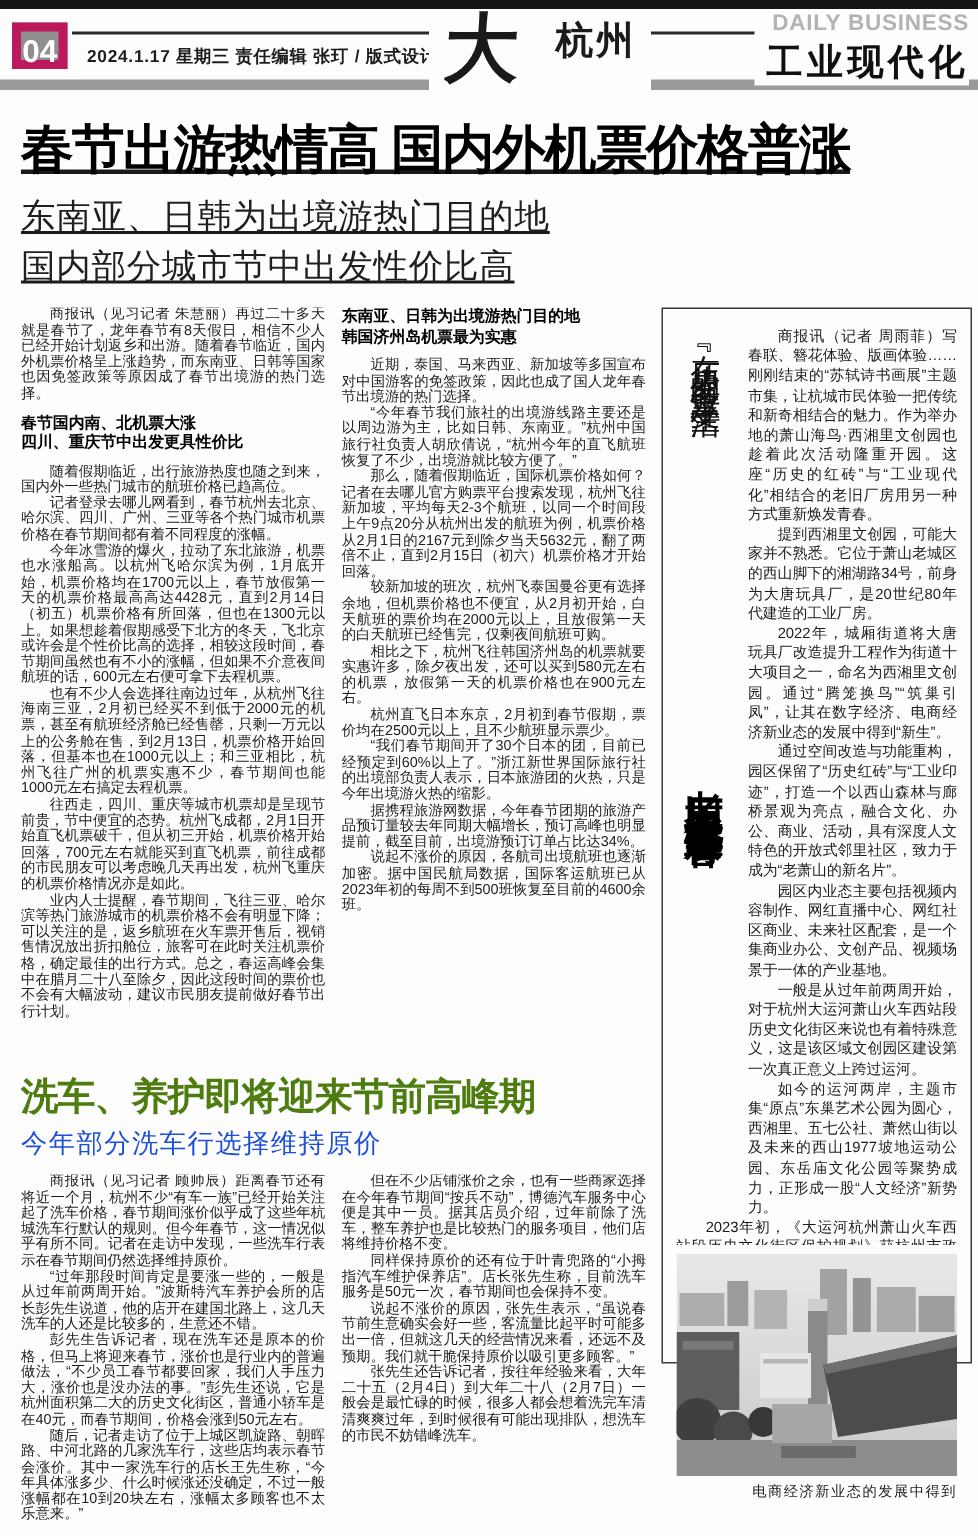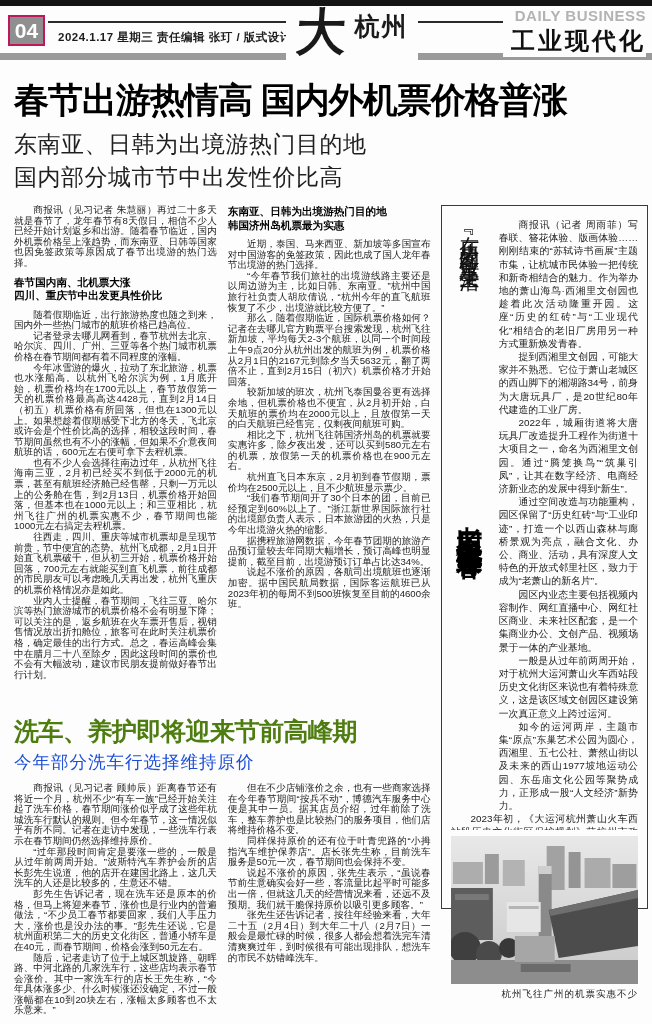--- a/index.html
+++ b/index.html
@@ -6,32 +6,32 @@
   html,body { background:#e9e9e9; }
   body { width:652px; height:1024px; margin:0 auto; font-family:"Liberation Sans", sans-serif; }
   .page { position:relative; width:652px; height:1024px; background:#fdfdfd; overflow:hidden; color:#1a1a1a; }
 
   
   .topbar { height:6px; background:#141414; }
   .header { position:relative; height:56px; }
   .hline { position:absolute; top:15px; left:48px; width:508px; border-top:2px solid #2a2a2a; }
   .grayrule { position:absolute; bottom:2px; left:0; width:652px; height:7px; background:#9a9a9a; }
   .pagebadge { position:absolute; left:8px; top:9px; width:37px; height:31px; background:#8f8f8f;
-               border:2px solid #be185d; color:#fff; font-size:21px; font-weight:bold;
+               border:6px solid #be185d; color:#fff; font-size:21px; font-weight:bold;
                text-align:center; line-height:27px; }
   .dateline { position:absolute; left:58px; top:24px; font-size:11.5px; font-weight:bold; color:#1c1c1c; letter-spacing:0.5px; }
   .masthead { position:absolute; left:286px; top:0; z-index:3; background:#fdfdfd; padding:0 10px 2px 10px; height:56px; }
   .mast-da { font-family:"DejaVu Serif", serif; font-size:50px; font-weight:bold; line-height:52px; display:inline-block; transform:skewX(-4deg); }
-  .mast-city { font-size:25px; font-weight:bold; display:inline-block; vertical-align:14px; margin-left:4px; letter-spacing:2px;text-align:center; }
+  .mast-city { font-size:25px; font-weight:bold; display:inline-block; vertical-align:14px; margin-left:20px; letter-spacing:2px;text-align:center; }
   .brand { position:absolute; right:6px; top:1px; text-align:right; z-index:2; background:#fdfdfd; padding-left:8px; }
   .brand-en { font-size:15px; font-weight:bold; color:#b3b3b3; letter-spacing:0.5px; }
   .brand-cn { font-size:24px; font-weight:bold; color:#101010; letter-spacing:3px; margin-top:1px; }
 
   
-  .headzone { padding:18px 14px 4px 14px; }
+  .headzone { padding:18px 14px 4px 14px;text-decoration:underline; }
   .h1 { font-size:35px; font-weight:bold; letter-spacing:-1px; color:#000; line-height:40px; }
   .hsub { font-size:23px; color:#1f1f1f; line-height:31px; margin-top:9px; letter-spacing:0.5px; }
 
   
   .content { display:flex; padding:8px 4px 8px 14px; gap:10px; }
   .maincol { width:418px; }
   .artbody { column-count:2; column-gap:11px; column-fill:auto; height:502px;
              font-size:9.6px; line-height:10.6px; text-align:justify; color:#1c1c1c; overflow:hidden; }
   .artbody p { text-indent:2em; margin:0; }
   .colsub { font-weight:bold; font-size:10.6px; line-height:13.5px; margin:7px 0;
@@ -176,18 +176,18 @@
         <polygon points="98,74 188,54 188,62 100,80" fill="#6f6f6f"></polygon>
 
         <circle cx="14" cy="112" r="16" fill="#3f3f3f"></circle>
         <circle cx="38" cy="118" r="13" fill="#4a4a4a"></circle>
         <circle cx="58" cy="112" r="10" fill="#383838"></circle>
 
         <rect x="0" y="124" width="188" height="24" fill="#8d8d8d"></rect>
         <rect x="64" y="100" width="40" height="26" fill="#a6a6a6"></rect>
         <rect x="70" y="128" width="50" height="8" fill="#6b6b6b"></rect>
       </svg>
-      <div class="caption">杭州飞往广州的机票实惠不少</div>
+      <div class="caption">电商经济新业态的发展中得到</div>
     </div>
 
   </div>
 
 </div>
 
 </body></html>

